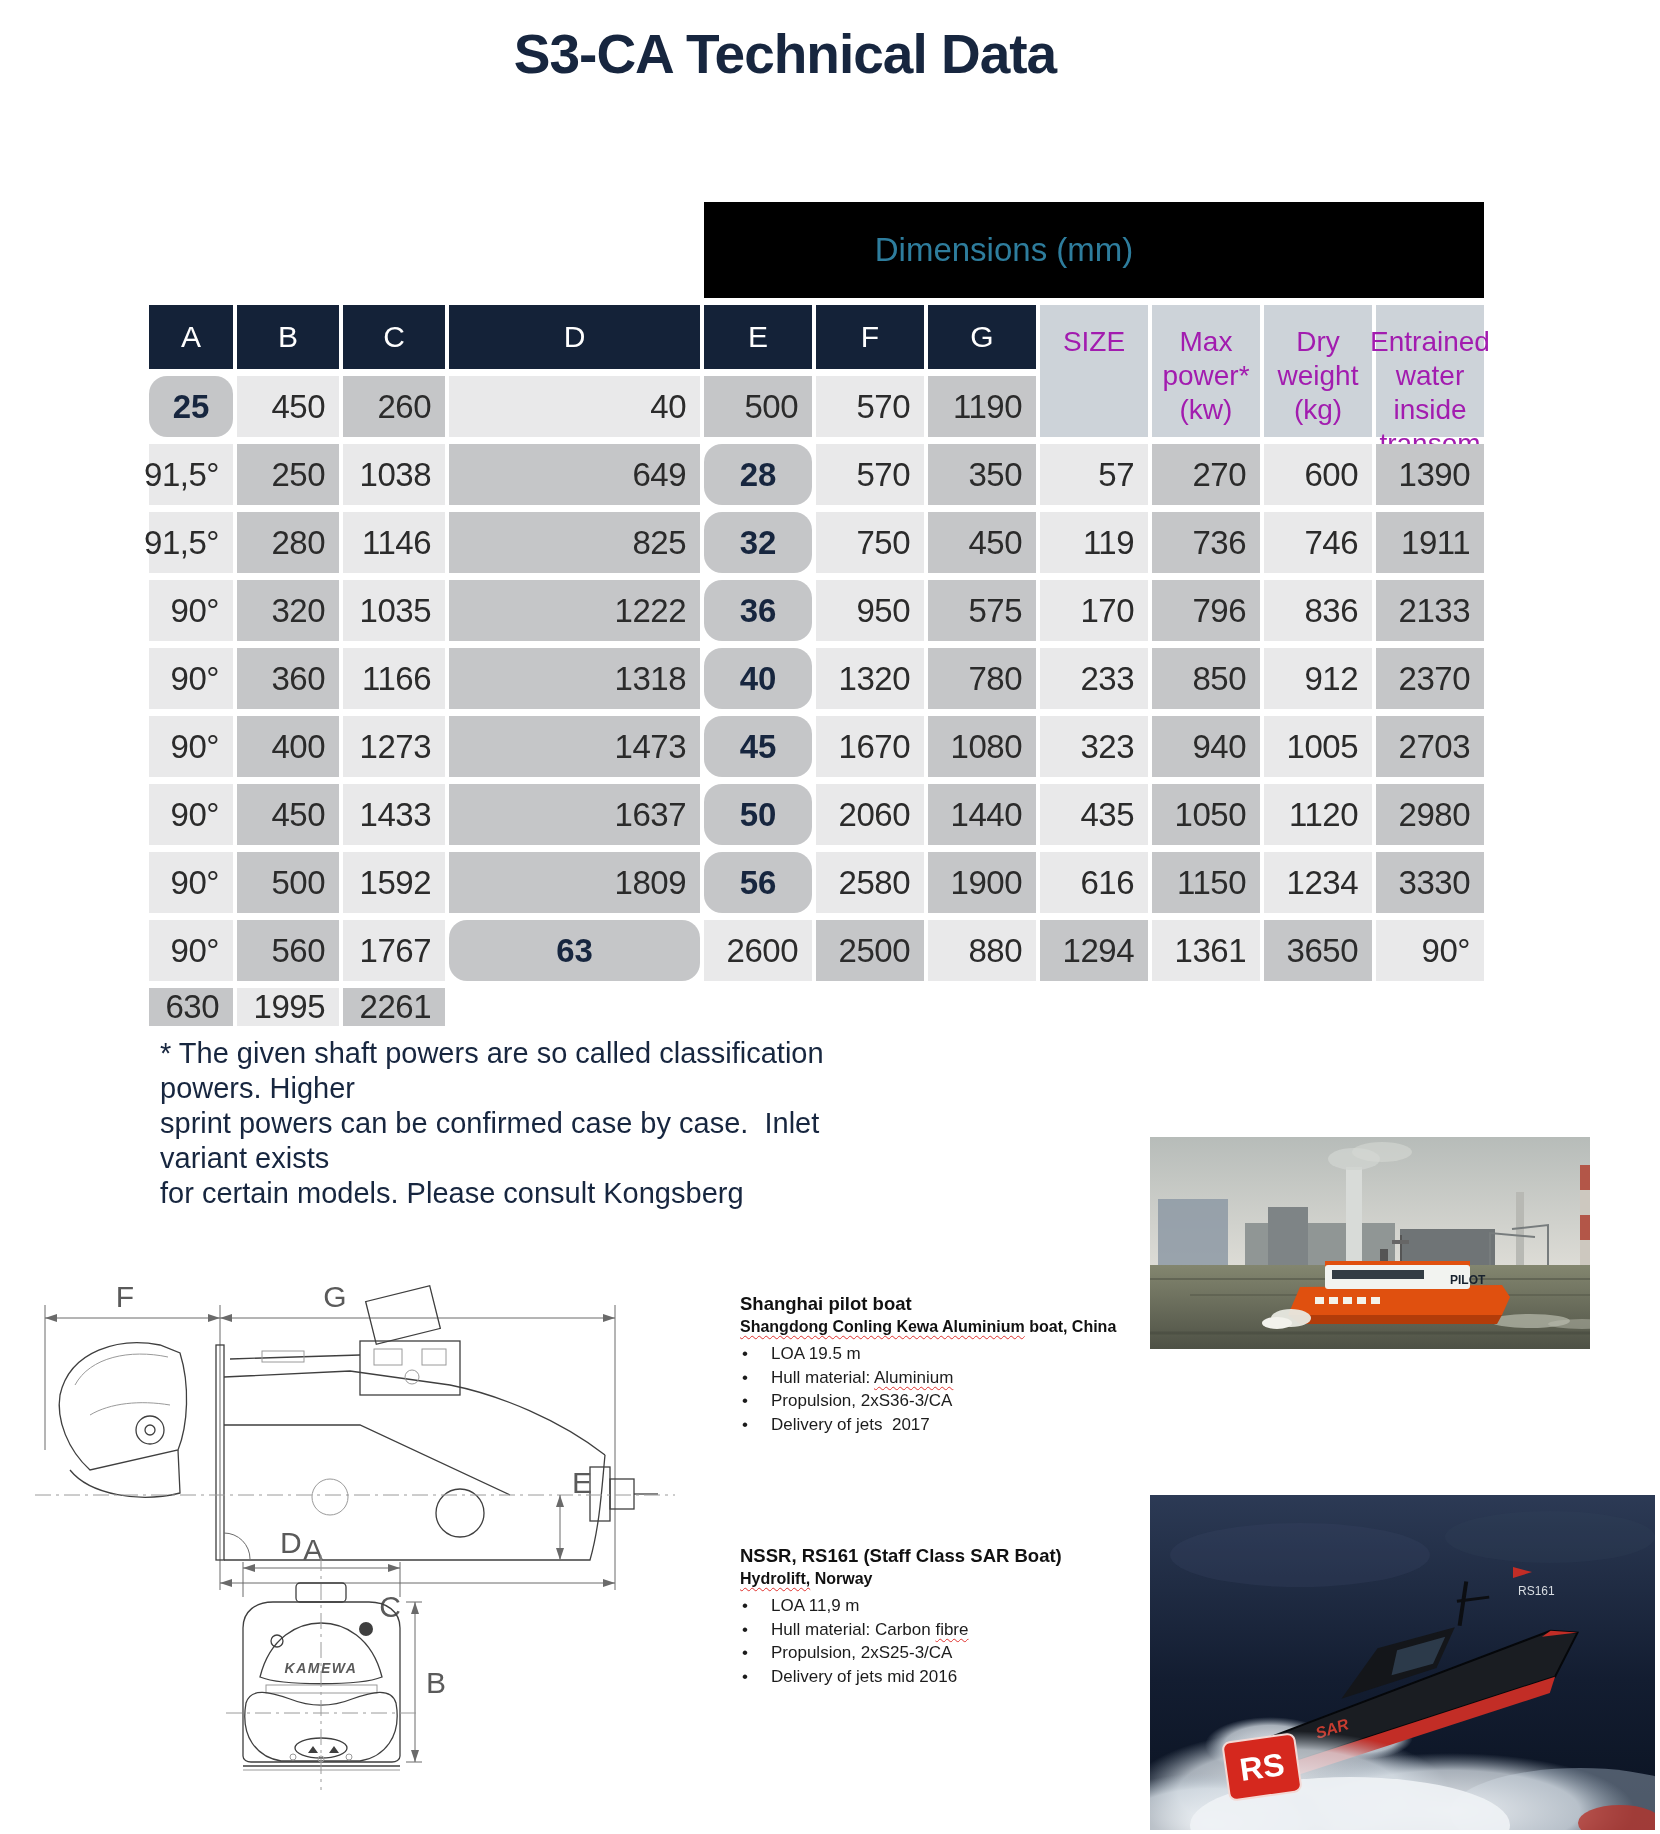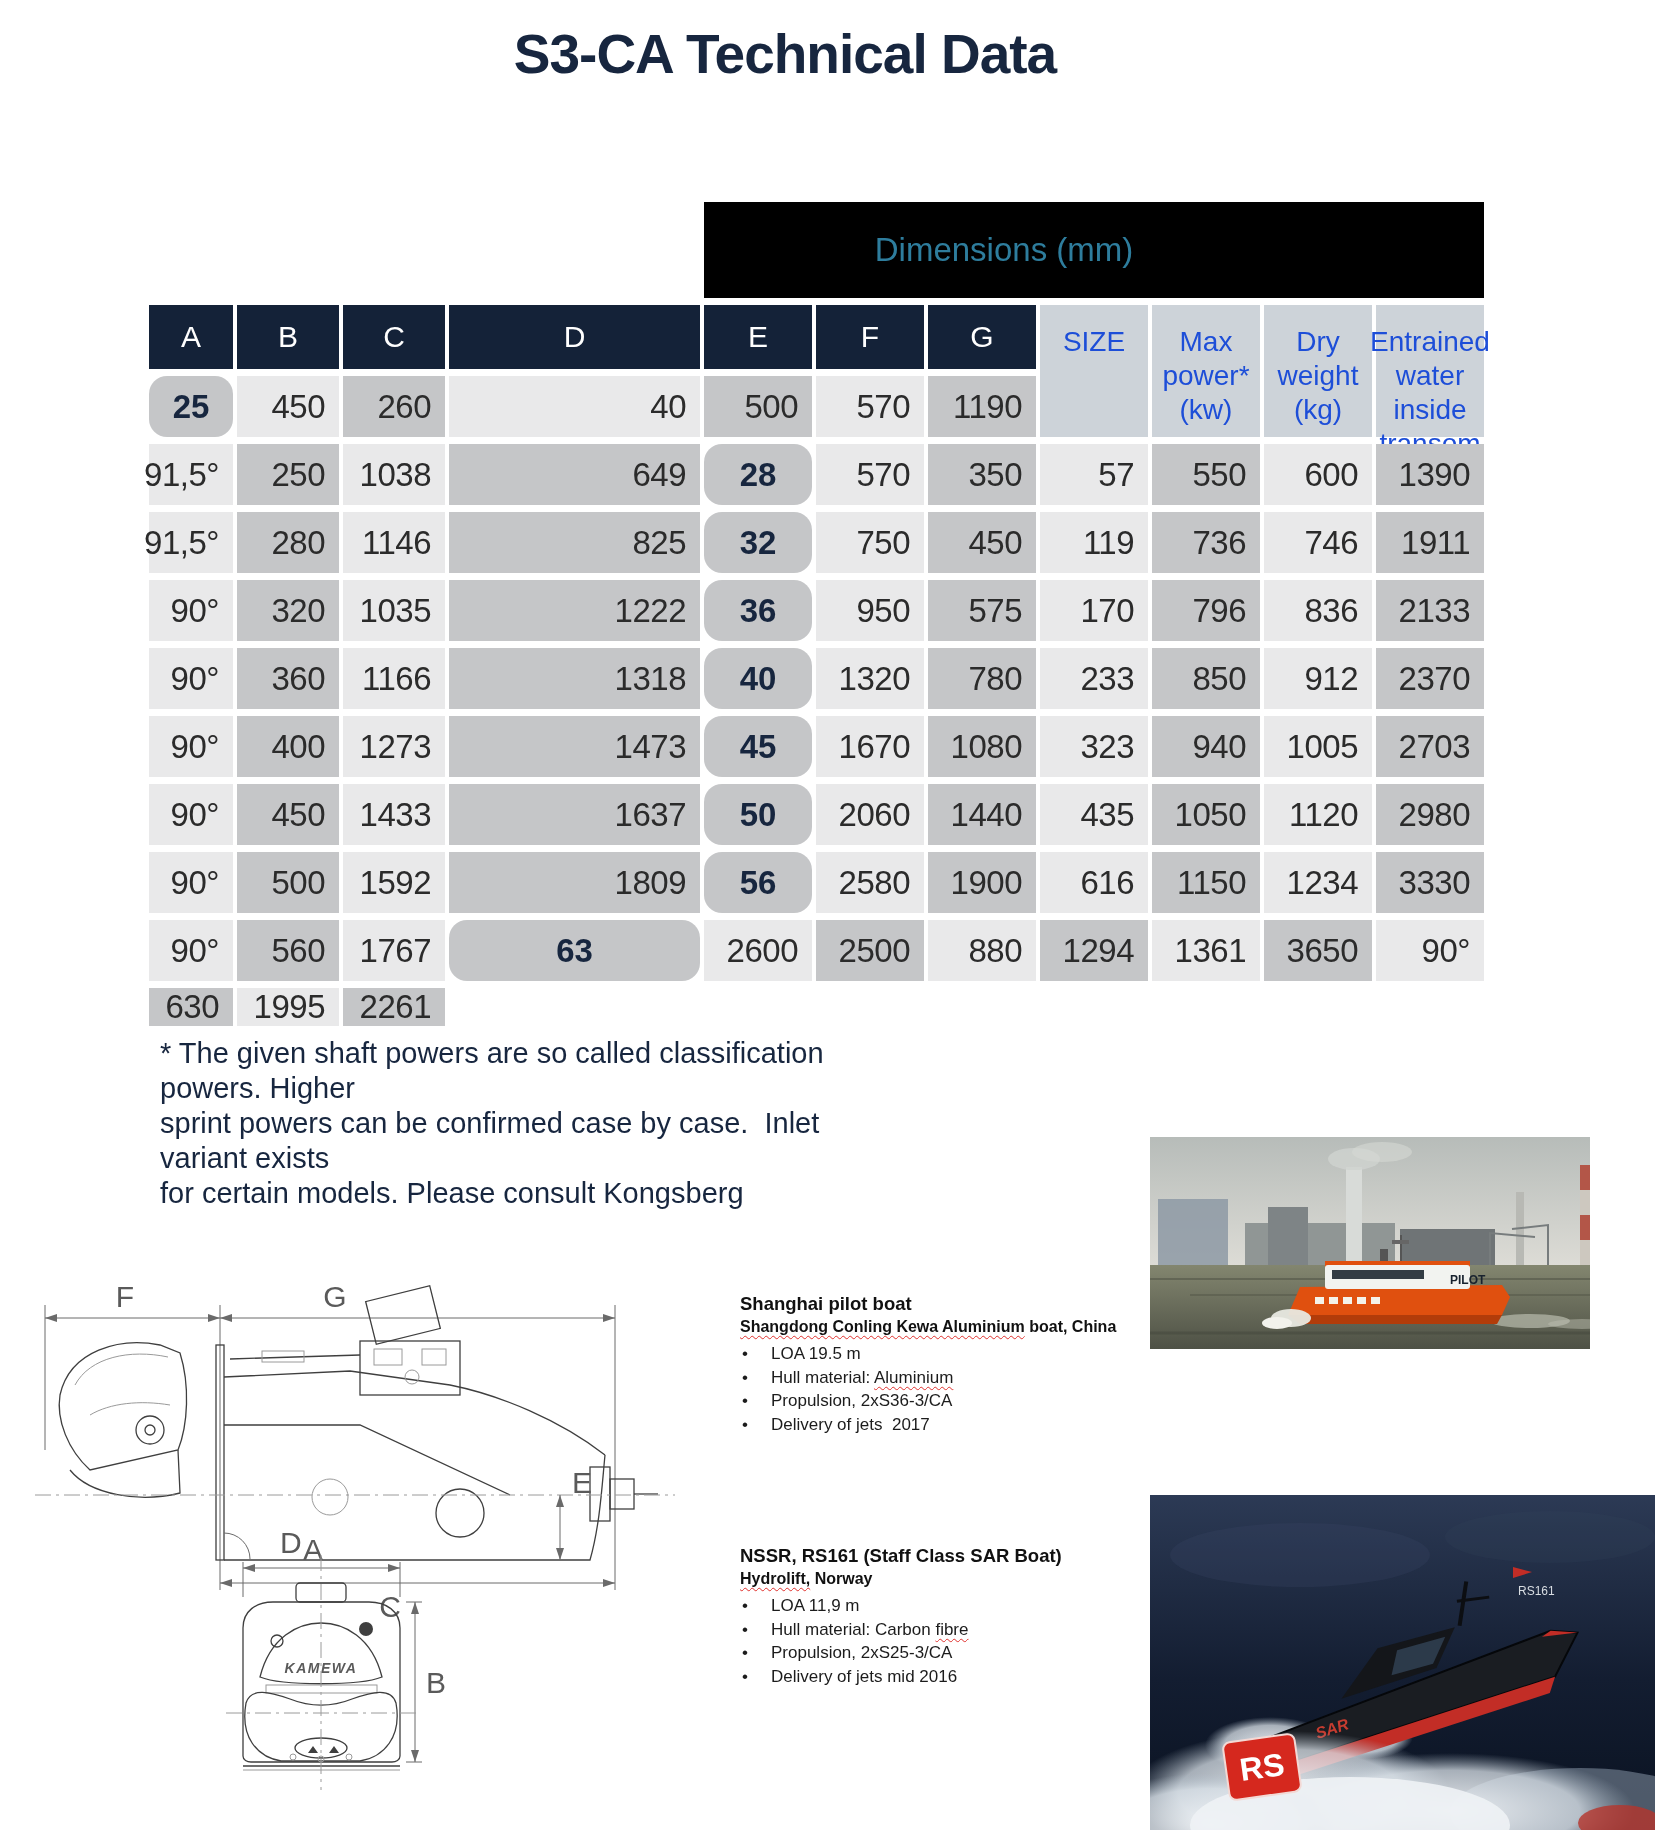--- a/index.html
+++ b/index.html
@@ -7,21 +7,21 @@
        font-family:"Liberation Sans",sans-serif;color:#17263f;}
 
   .title{position:absolute;left:0;top:22px;width:1570px;margin:0;text-align:center;
          font-size:55px;font-weight:700;color:#17263f;letter-spacing:-1px;}
 
   
   .dtable{position:absolute;left:149px;top:202px;display:grid;
           grid-template-columns:84px 102px 102px 251px repeat(7,108px);
           grid-template-rows:96px 64px repeat(9,61px);
           gap:7px 4px;}
-  .hcell{background:#cdd3d9;color:#1d4ed8;font-size:28px;line-height:34px;
+  .hcell{background:#cdd3d9;color:#a21caf;font-size:28px;line-height:34px;
          display:flex;align-items:flex-start;justify-content:center;
          padding-top:20px;text-align:center;white-space:pre-line;grid-row:span 2;}
   .hdims{grid-column:5 / 12;grid-row:1;background:#000000;display:flex;
          align-items:center;justify-content:center;padding:0;}
   .hdims span{color:#2e7d9d;font-size:33px;transform:translateX(-90px);}
   .lcell{grid-row:2;background:#142238;color:#ffffff;font-size:30px;
          display:flex;align-items:center;justify-content:center;}
   .cell{display:flex;align-items:center;justify-content:flex-end;
         padding-right:14px;font-size:33px;color:#2b2b2b;letter-spacing:-0.5px;}
   .scell{display:flex;align-items:center;justify-content:center;padding:0;
@@ -91,21 +91,21 @@
       <div class="cell light">570</div>
       <div class="cell med">1190</div>
       <div class="cell light">91,5°</div>
       <div class="cell med">250</div>
       <div class="cell light">1038</div>
       <div class="cell med">649</div>
       <div class="scell med">28</div>
       <div class="cell light">570</div>
       <div class="cell med">350</div>
       <div class="cell light">57</div>
-      <div class="cell med">550</div>
+      <div class="cell med">270</div>
       <div class="cell light">600</div>
       <div class="cell med">1390</div>
       <div class="cell light">91,5°</div>
       <div class="cell med">280</div>
       <div class="cell light">1146</div>
       <div class="cell med">825</div>
       <div class="scell med">32</div>
       <div class="cell light">750</div>
       <div class="cell med">450</div>
       <div class="cell light">119</div>

